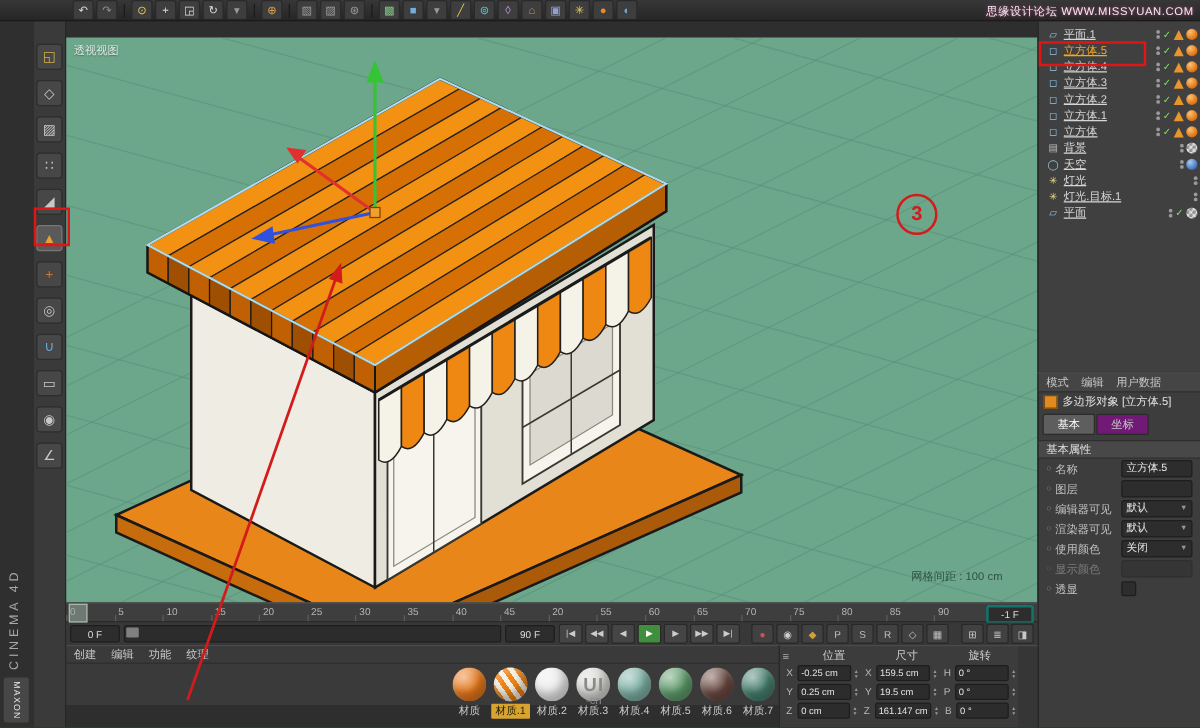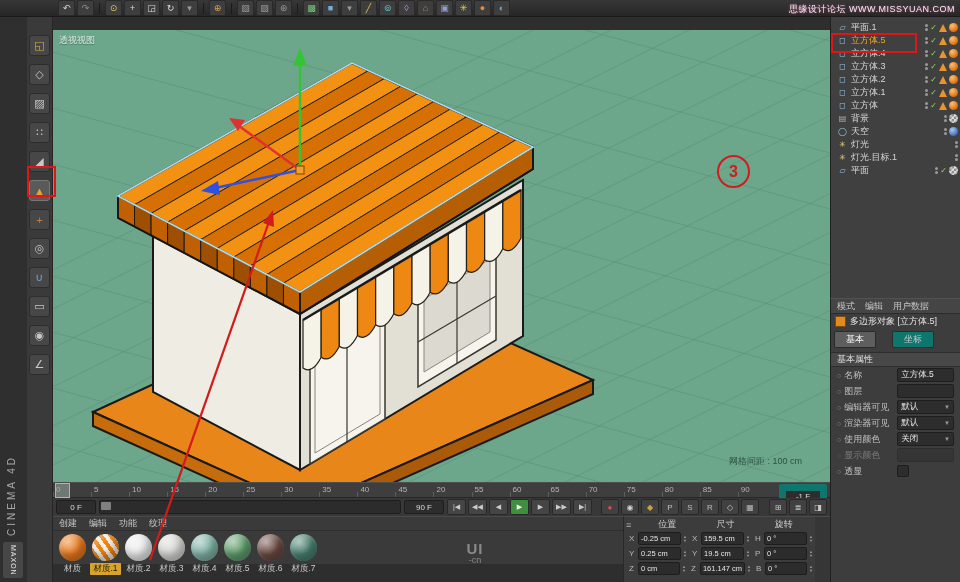--- a/index.html
+++ b/index.html
@@ -38,21 +38,21 @@
   #scene{position:absolute;left:0;top:0;width:777px;height:452px;}
   #view-label{position:absolute;left:6px;top:4px;color:#dcebe2;text-shadow:0 1px 1px rgba(0,0,0,.35);}
   #grid-label{position:absolute;right:28px;bottom:14px;color:#2e5243;}
 
   
   #object-manager{left:830px;top:17px;width:130px;height:281px;background:#404040;border-left:1px solid #202020;
                   box-sizing:border-box;}
   #om-rows{padding-top:4px;}
   .om-row{height:13px;display:flex;align-items:center;padding-left:6px;position:relative;}
   .om-icon{width:11px;font-size:8px;margin-right:3px;text-align:center;flex:none;}
-  .om-label{color:#d6d6d6;white-space:nowrap;}
+  .om-label{color:#d6d6d6;white-space:nowrap;text-decoration:underline;}
   .om-label.active{color:#f5a623;}
   .om-right{position:absolute;right:2px;top:0;height:13px;display:flex;align-items:center;gap:2px;}
   .om-dots{display:flex;flex-direction:column;gap:1px;}
   .om-dot{width:3px;height:3px;border-radius:50%;background:#9a9a9a;}
   .om-check{color:#86e05c;font-size:8px;font-weight:bold;}
   .tag{width:9px;height:9px;border-radius:50%;flex:none;}
   .tag.material-orange{background:radial-gradient(circle at 35% 30%,#ffc070,#d86a08 75%);}
   .tag.material-blue{background:radial-gradient(circle at 35% 30%,#a8ccf0,#3a6ab8 75%);}
   .tag.material-checker{background-image:linear-gradient(45deg,#8a8a8a 25%,transparent 25%,transparent 75%,#8a8a8a 75%),
       linear-gradient(45deg,#8a8a8a 25%,transparent 25%,transparent 75%,#8a8a8a 75%);
@@ -60,42 +60,42 @@
   .tag.selection{width:0;height:0;border-radius:0;background:none;border-left:4px solid transparent;
       border-right:4px solid transparent;border-bottom:8px solid #e8952e;}
 
   
   #attribute-manager{left:830px;top:298px;width:130px;height:284px;background:#3d3d3d;
                      border-left:1px solid #202020;border-top:1px solid #525252;box-sizing:border-box;}
   .am-menu{height:14px;display:flex;gap:10px;align-items:center;padding:0 6px;background:#454545;
            border-bottom:1px solid #2c2c2c;}
   .am-title{height:15px;display:flex;align-items:center;gap:4px;padding:0 4px;color:#e2e2e2;}
   .am-cube{width:9px;height:9px;background:#e08a20;border:1px solid #7a4a10;flex:none;}
-  .am-tabs{display:flex;gap:16px;padding:2px 3px;}
-  .am-tab{padding:1px 11px;background:#0f766e;border:1px solid #2b2b2b;border-radius:2px;color:#c8c8c8;}
+  .am-tabs{display:flex;gap:1px;padding:2px 3px;}
+  .am-tab{padding:1px 11px;background:#701a75;border:1px solid #2b2b2b;border-radius:2px;color:#c8c8c8;}
   .am-tab.active{background:#5e5e5e;color:#fff;}
   .am-section{height:13px;background:#484848;border-top:1px solid #2e2e2e;border-bottom:1px solid #2e2e2e;
               margin-top:2px;display:flex;align-items:center;padding-left:6px;color:#e0e0e0;}
   .am-row{height:16px;display:flex;align-items:center;padding-left:6px;gap:3px;}
   .am-row.dim{opacity:.45;}
   .am-ring{color:#8a8a8a;font-size:7px;flex:none;}
   .am-label{width:50px;color:#c0c0c0;white-space:nowrap;flex:none;}
   .am-field{flex:1;margin-right:6px;height:12px;background:#2d2d2d;border:1px solid #1e1e1e;border-radius:2px;
             color:#e8e8e8;display:flex;align-items:center;justify-content:space-between;
             padding:0 3px;font-size:8.5px;overflow:hidden;}
   .am-caret{color:#999;font-size:6px;}
   .am-check{width:10px;height:10px;background:#2d2d2d;border:1px solid #1e1e1e;border-radius:2px;}
 
   
   #timeline-ruler{left:53px;top:482px;width:777px;height:16px;background:#3e3e3e;border-top:1px solid #4e4e4e;
                   border-bottom:1px solid #262626;display:flex;align-items:stretch;box-sizing:border-box;z-index:3;}
   #ruler-ticks{flex:1;display:flex;}
   .tick{flex:1;position:relative;padding-left:3px;color:#b4b4b4;font-size:8px;line-height:14px;}
   .tick::before{content:"";position:absolute;left:0;top:9px;bottom:0;width:1px;background:#5d5d5d;}
-  .frame-box{width:34px;height:11px;background:#2d2d2d;border:7px solid #0f766e;border-radius:2px;color:#ddd;
+  .frame-box{width:34px;height:11px;background:#2d2d2d;border:2px solid #0f766e;border-radius:2px;color:#ddd;
              font-size:8px;display:flex;align-items:center;justify-content:center;margin:1px 3px;flex:none;}
   #playhead{left:55px;top:483px;width:13px;height:13px;background:rgba(150,170,160,.55);
             border:1px solid #a8b8b0;z-index:4;}
   #transport{left:53px;top:498px;width:777px;height:18px;background:#383838;display:flex;align-items:center;
              gap:3px;padding:0 3px;box-sizing:border-box;z-index:3;}
   .t-field{width:38px;height:12px;background:#2d2d2d;border:1px solid #1e1e1e;border-radius:2px;color:#ddd;
            font-size:8px;display:flex;align-items:center;justify-content:center;flex:none;}
   #t-slider{width:300px;height:12px;background:#2c2c2c;border:1px solid #1e1e1e;border-radius:2px;
             position:relative;flex:none;}
   #t-handle{position:absolute;left:1px;top:1px;width:10px;height:8px;background:#808080;border-radius:1px;}
@@ -103,21 +103,21 @@
          font-size:7px;display:flex;align-items:center;justify-content:center;flex:none;}
   .t-btn.accent{background:#3f8f3f;color:#fff;}
   .t-toggle{width:16px;height:14px;background:#414141;border:1px solid #282828;border-radius:2px;
             display:flex;align-items:center;justify-content:center;font-size:8px;flex:none;}
   .t-spacer{flex:1;}
 
   
   #material-manager{left:53px;top:516px;width:570px;height:48px;background:#3a3a3a;border-top:1px solid #4a4a4a;
                     box-sizing:border-box;}
   #mat-menu{height:13px;display:flex;gap:12px;align-items:center;padding-left:6px;border-bottom:1px solid #2e2e2e;}
-  #mat-list{display:flex;padding-left:3px;}
+  #mat-list{display:flex;padding-left:3px;justify-content:flex-end;}
   .mat{width:33px;display:flex;flex-direction:column;align-items:center;padding-top:3px;}
   .mat-sphere{width:27px;height:27px;border-radius:50%;
       box-shadow:inset -4px -6px 7px rgba(0,0,0,.3), inset 3px 4px 5px rgba(255,255,255,.25);}
   .mat-label{margin-top:2px;font-size:8.5px;color:#ccc;padding:0 3px;border-radius:1px;white-space:nowrap;}
   .mat-label.selected{background:#d8a430;color:#201800;}
 
   
   #coord-panel{left:623px;top:516px;width:192px;height:66px;background:#3c3c3c;border-left:1px solid #282828;
                border-top:1px solid #4a4a4a;box-sizing:border-box;padding:1px 2px;}
   .coord-head{display:grid;grid-template-columns:12px 1fr 1fr 1fr;align-items:center;height:13px;}

